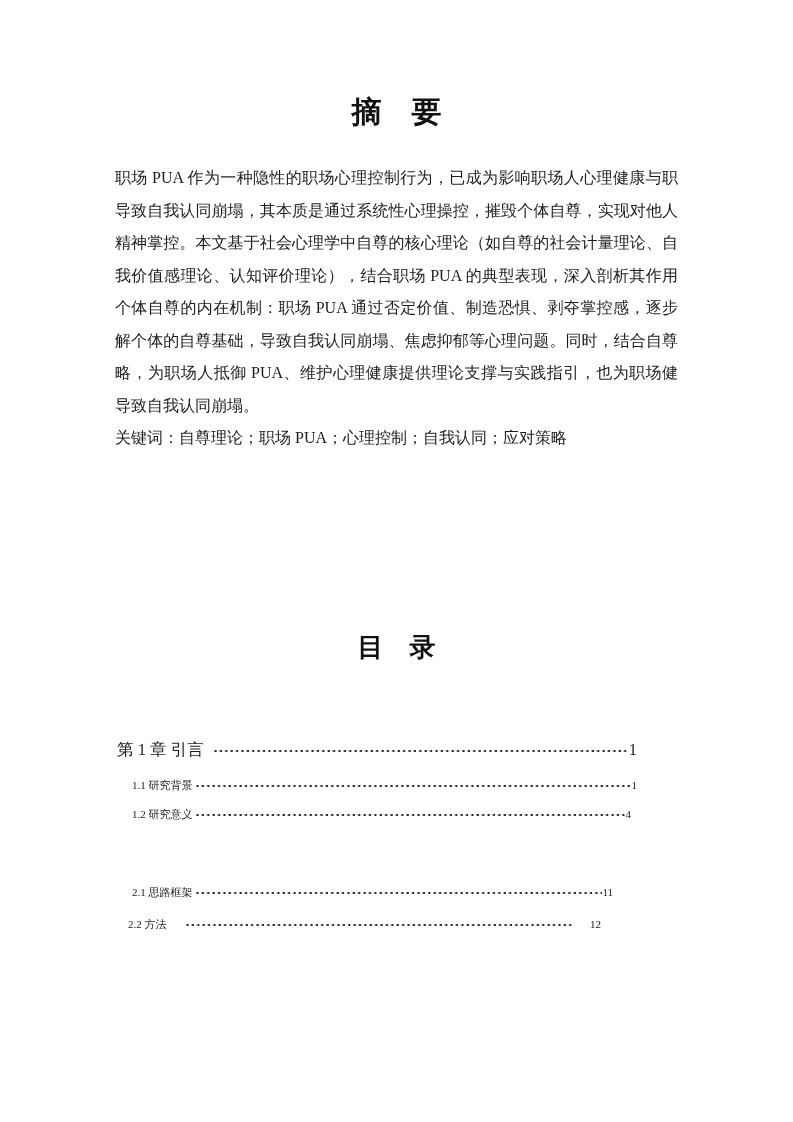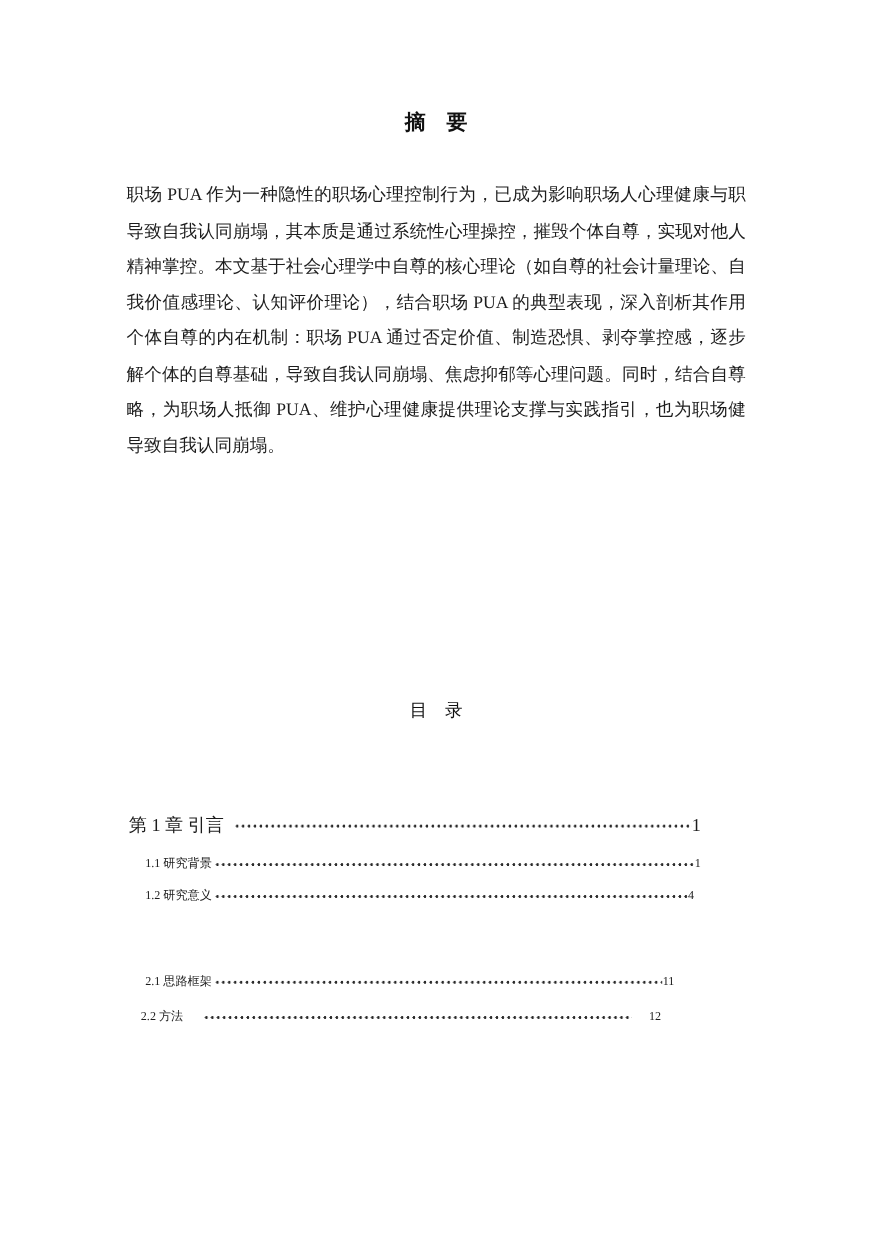--- a/index.html
+++ b/index.html
@@ -19,21 +19,21 @@
 
   
   .abstract-title {
     position: absolute;
     top: 98px;
     left: 0;
     right: 0;
     text-align: center;
     font-family: "Liberation Sans", "DejaVu Sans", sans-serif;
     font-weight: 700;
-    font-size: 19px;
+    font-size: 30px;
     line-height: 28px;
     color: #111;
     margin: 0;
   }
   .abstract-body {
     position: absolute;
     top: 162px;
     left: 115px;
     width: 563px;
     font-size: 16px;
@@ -56,22 +56,22 @@
   }
 
   
   .toc-title {
     position: absolute;
     top: 634px;
     left: 0;
     right: 0;
     text-align: center;
     font-family: "Liberation Sans", "DejaVu Sans", sans-serif;
-    font-weight: 400;
-    font-size: 16px;
+    font-weight: 700;
+    font-size: 26px;
     line-height: 26px;
     color: #111;
     margin: 0;
   }
   .toc-row {
     position: absolute;
     display: flex;
     align-items: baseline;
     color: #1c1c1c;
   }
@@ -119,20 +119,21 @@
 
   <div class="abstract-body">
     <div class="abstract-line fill">职场 PUA 作为一种隐性的职场心理控制行为，已成为影响职场人心理健康与职业</div>
     <div class="abstract-line fill">导致自我认同崩塌，其本质是通过系统性心理操控，摧毁个体自尊，实现对他人的</div>
     <div class="abstract-line fill">精神掌控。本文基于社会心理学中自尊的核心理论（如自尊的社会计量理论、自</div>
     <div class="abstract-line fill">我价值感理论、认知评价理论），结合职场 PUA 的典型表现，深入剖析其作用于</div>
     <div class="abstract-line fill">个体自尊的内在机制：职场 PUA 通过否定价值、制造恐惧、剥夺掌控感，逐步瓦</div>
     <div class="abstract-line fill">解个体的自尊基础，导致自我认同崩塌、焦虑抑郁等心理问题。同时，结合自尊</div>
     <div class="abstract-line fill">略，为职场人抵御 PUA、维护心理健康提供理论支撑与实践指引，也为职场健康</div>
     <div class="abstract-line">导致自我认同崩塌。</div>
+    <div class="abstract-line keywords-line">关键词：自尊理论；职场 PUA；心理控制；自我认同；应对策略</div>
   </div>
 
   <h2 class="toc-title">目　录</h2>
 
   <div class="toc-row chapter r1">
     <span class="toc-label">第 1 章 引言</span>
     <span class="dots"></span>
     <span class="toc-page">1</span>
   </div>
 

